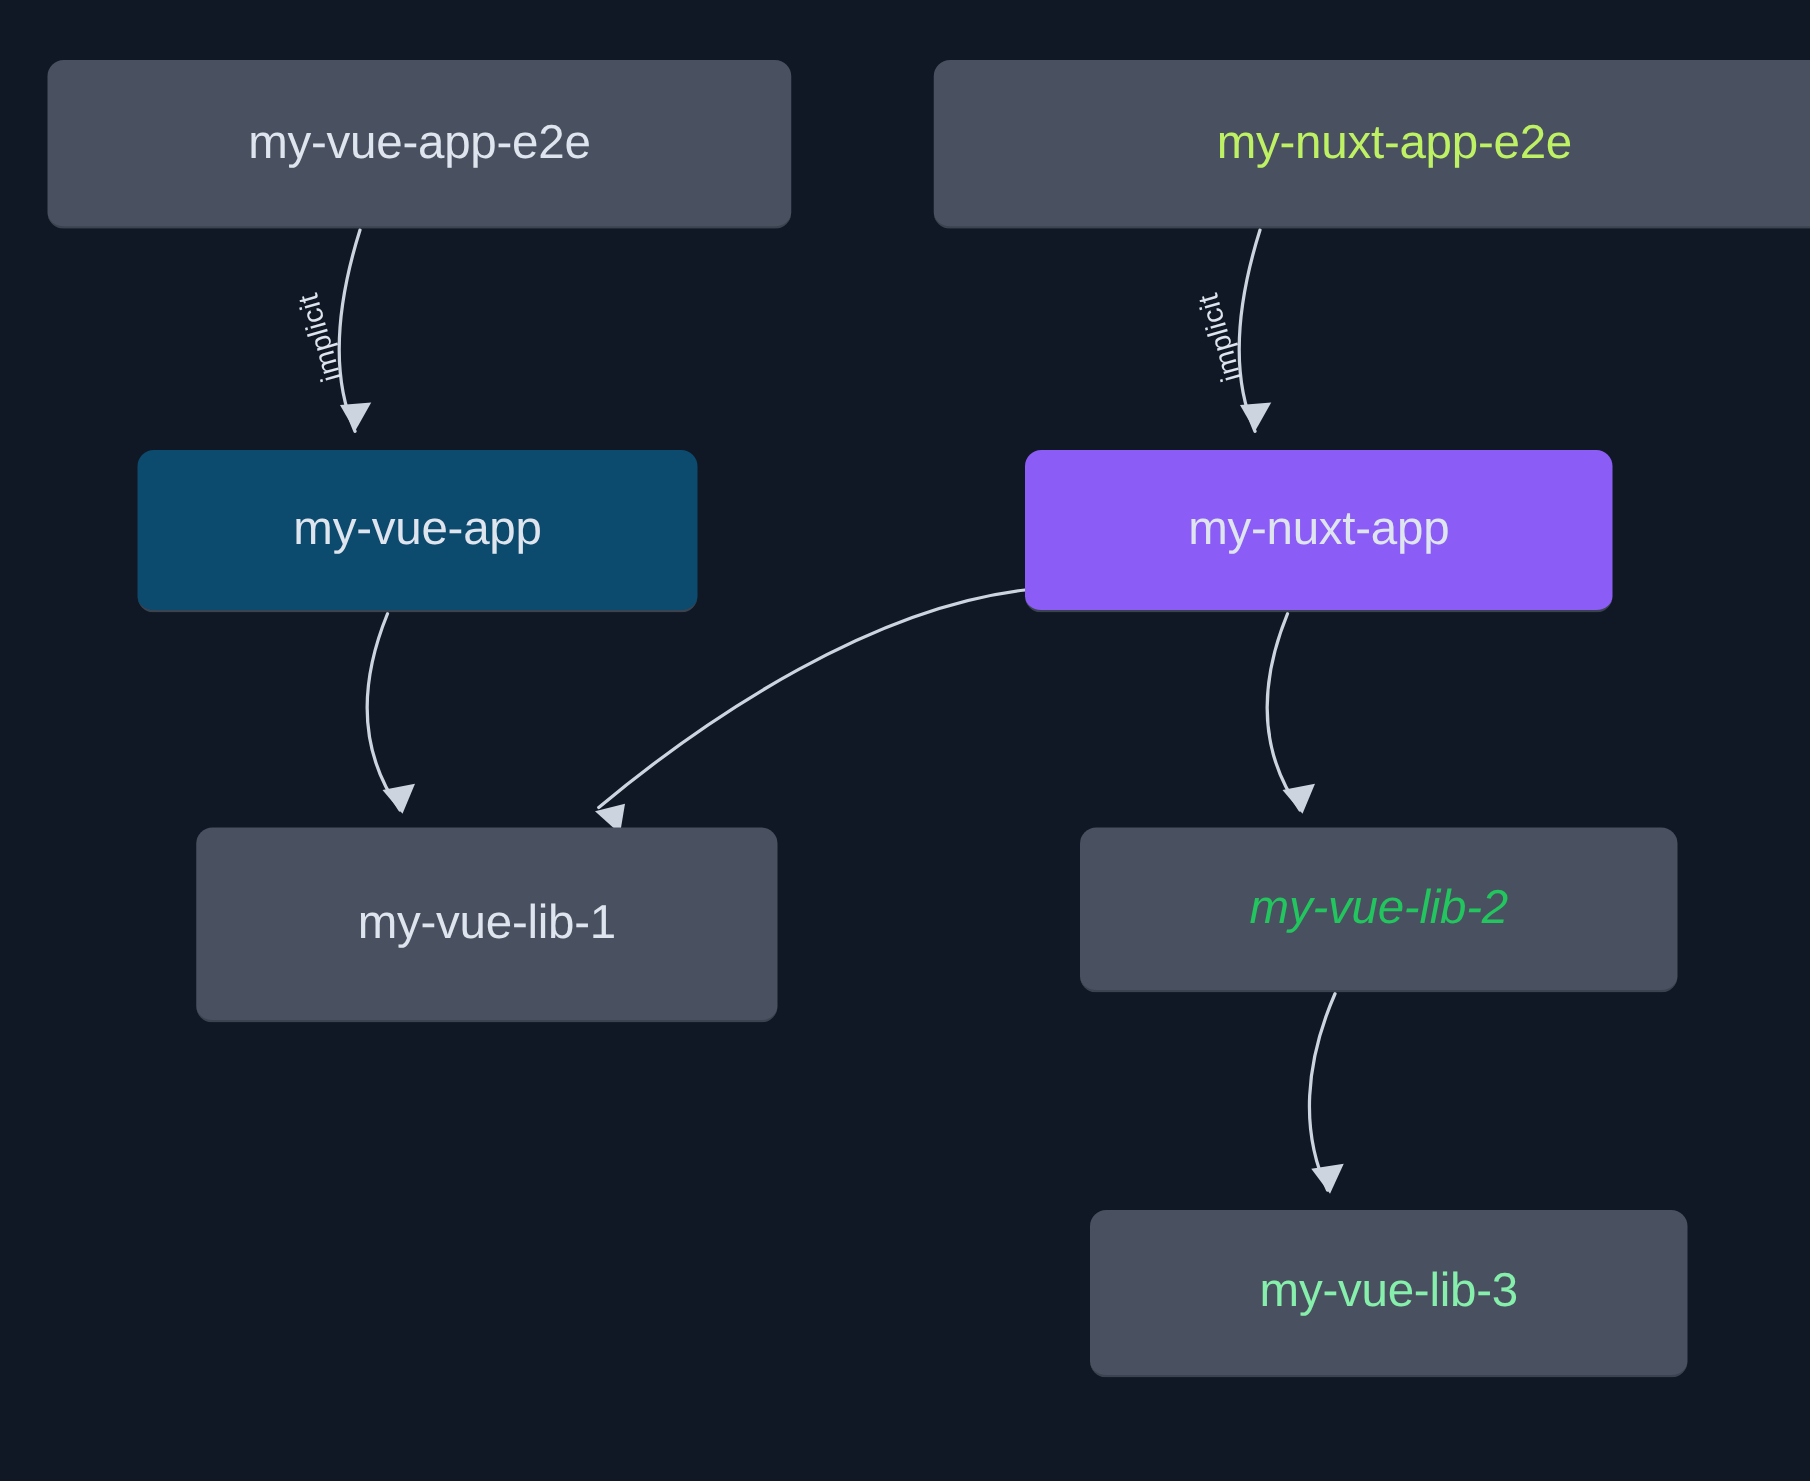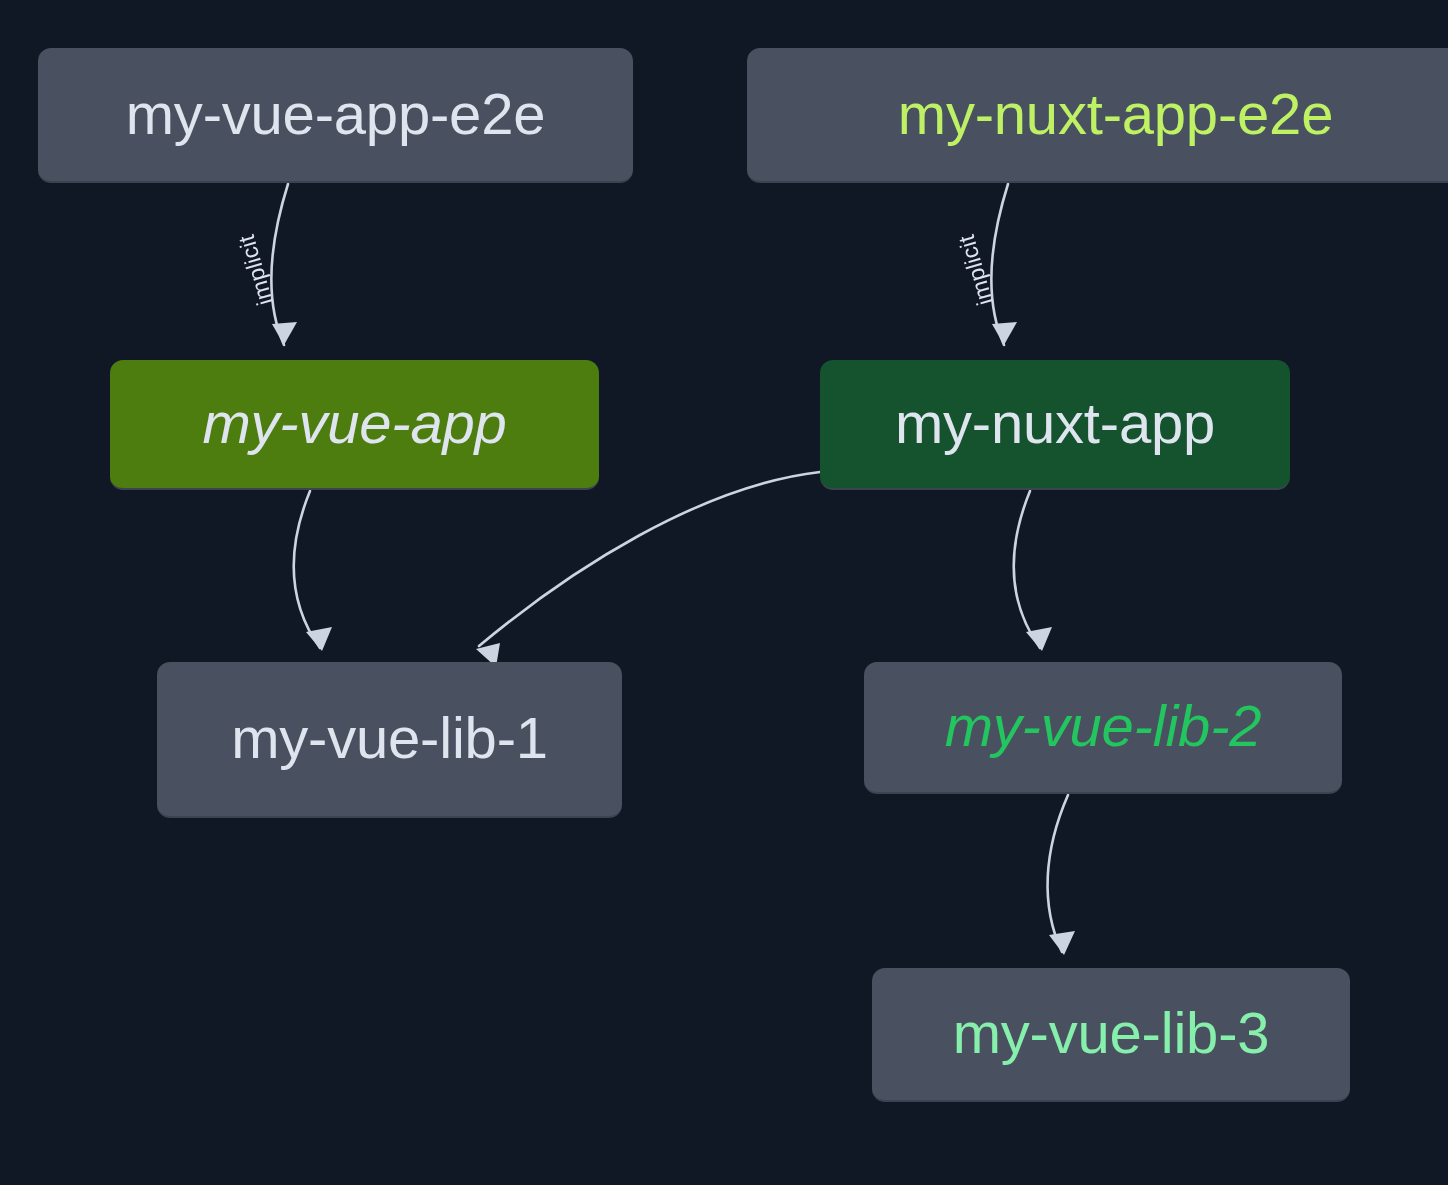--- a/index.html
+++ b/index.html
@@ -42,21 +42,21 @@
   .node {
     position: absolute;
     box-sizing: border-box;
     background: #49505f;
     border-radius: 13px;
     border-bottom: 2px solid #3c4350;
     display: flex;
     align-items: center;
     justify-content: center;
     color: #dfe5ee;
-    font-size: 58px;
+    font-size: 38px;
     font-weight: 400;
     letter-spacing: -0.2px;
     white-space: nowrap;
     line-height: 1;
     user-select: none;
     text-align: right;
   }
   .node-label {
     display: block;
     transform: translateY(-1px);
@@ -96,24 +96,24 @@
       </g>
     </svg>
 
   <div id="node-layer">
       <div class="node" style="left: 38px; top: 48px; width: 595px; height: 135px; background: rgb(73, 80, 95); color: rgb(223, 229, 238);">
         <span class="node-label">my-vue-app-e2e</span>
       </div>
       <div class="node" style="left: 747px; top: 48px; width: 737px; height: 135px; background: rgb(73, 80, 95); color: #bef264;">
         <span class="node-label">my-nuxt-app-e2e</span>
       </div>
-      <div class="node" style="left: 110px; top: 360px; width: 489px; height: 130px; background: #4d7c0f; color: rgb(223, 229, 238); font-style: italic;">
+      <div class="node" style="left: 110px; top: 360px; width: 448px; height: 130px; background: #0c4a6e; color: rgb(223, 229, 238);">
         <span class="node-label">my-vue-app</span>
       </div>
-      <div class="node" style="left: 820px; top: 360px; width: 470px; height: 130px; background: #14532d; color: rgb(223, 229, 238);">
+      <div class="node" style="left: 820px; top: 360px; width: 470px; height: 130px; background: #8b5cf6; color: rgb(223, 229, 238);">
         <span class="node-label">my-nuxt-app</span>
       </div>
       <div class="node" style="left: 157px; top: 662px; width: 465px; height: 156px; background: rgb(73, 80, 95); color: rgb(223, 229, 238);">
         <span class="node-label">my-vue-lib-1</span>
       </div>
       <div class="node" style="left: 864px; top: 662px; width: 478px; height: 132px; background: rgb(73, 80, 95); color: #22c55e; font-style: italic;">
         <span class="node-label">my-vue-lib-2</span>
       </div>
       <div class="node" style="left: 872px; top: 968px; width: 478px; height: 134px; background: rgb(73, 80, 95); color: #86efac;">
         <span class="node-label">my-vue-lib-3</span>

